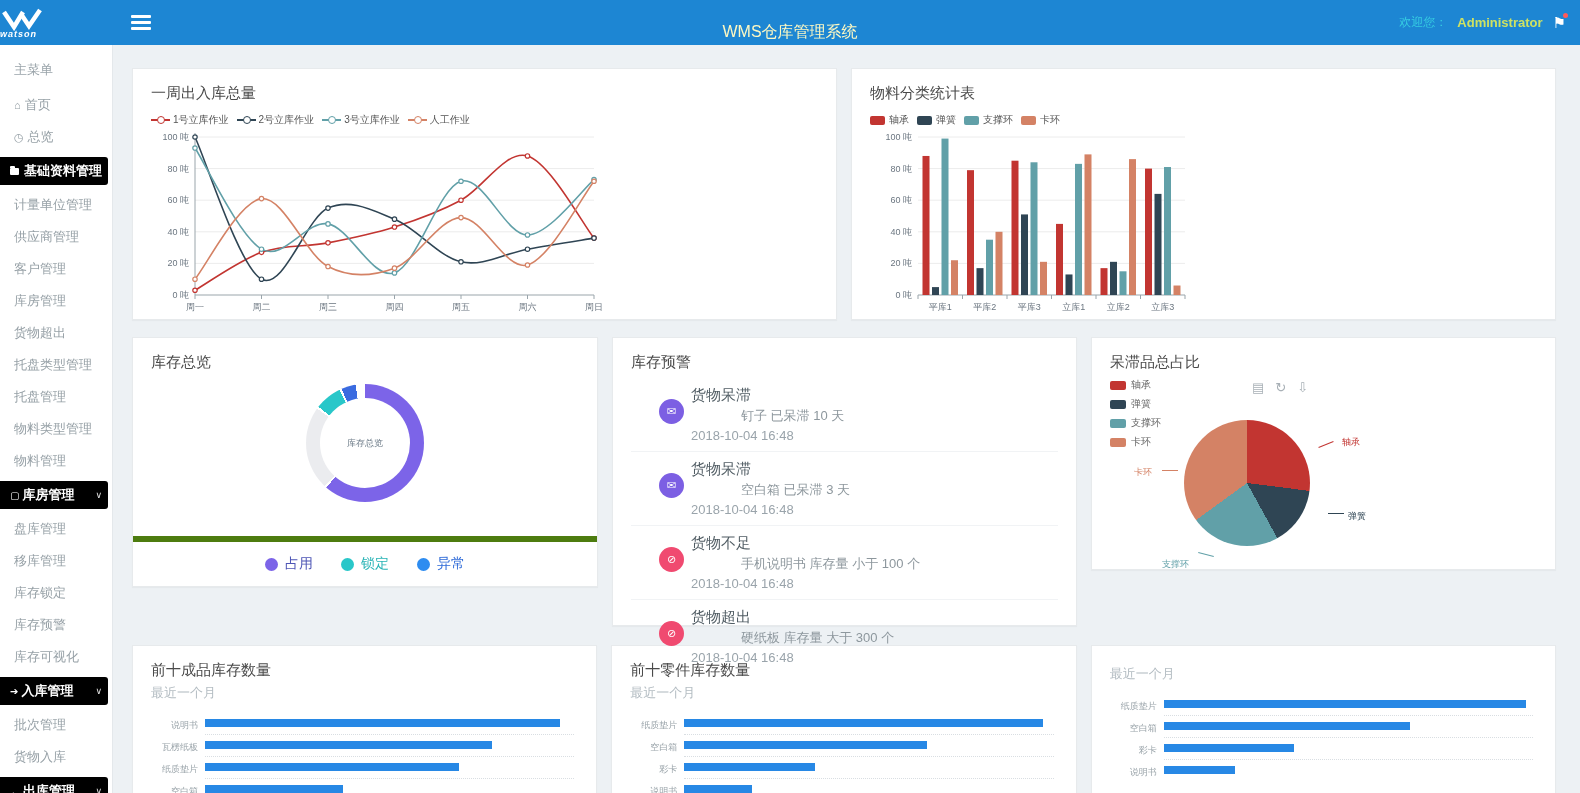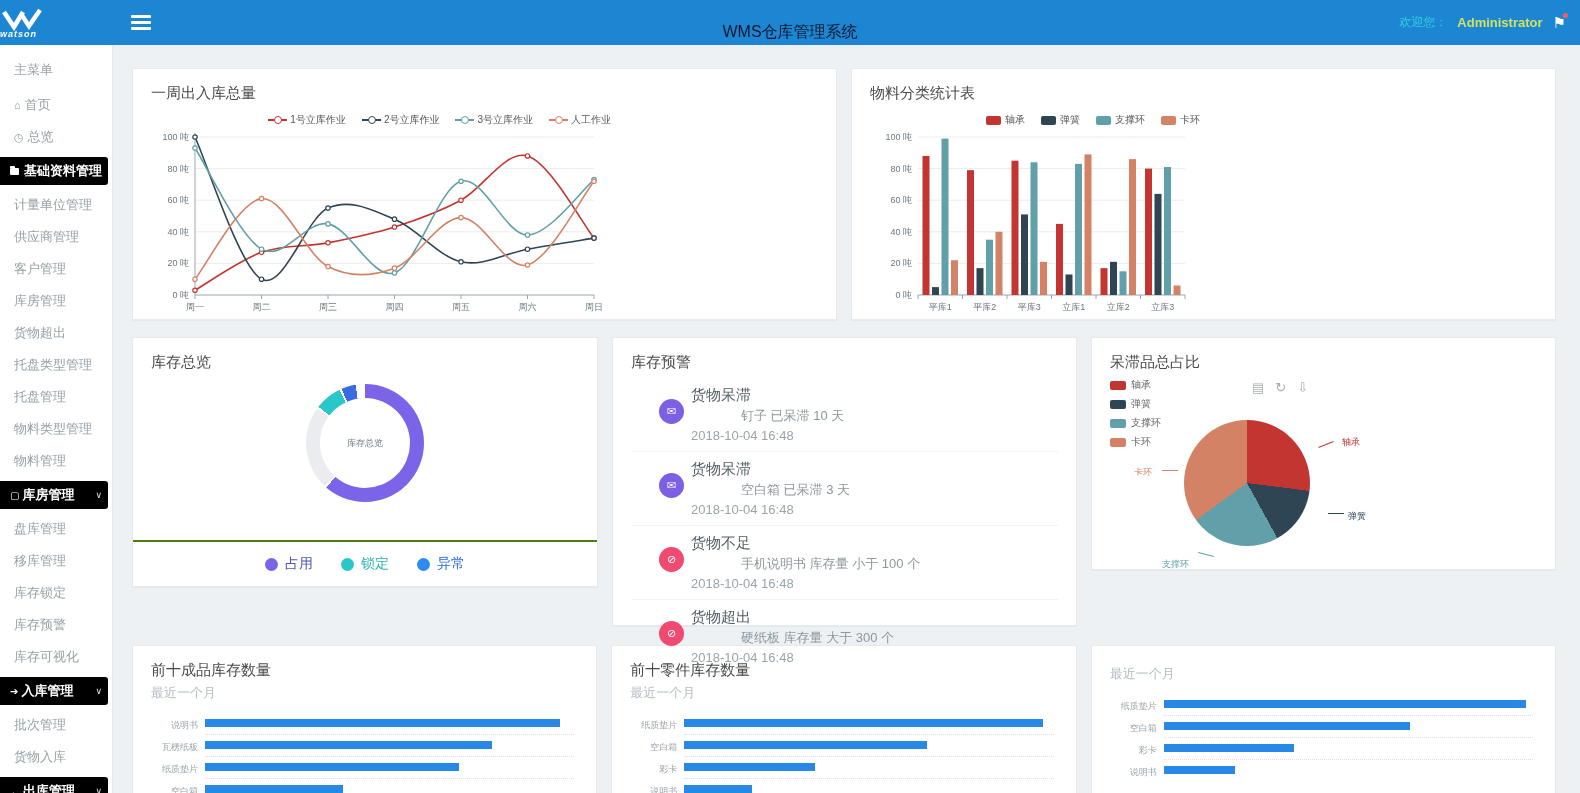--- a/index.html
+++ b/index.html
@@ -6,21 +6,21 @@
   html,body{width:1580px;height:793px;overflow:hidden;background:#edf1f4;
     font-family:"Liberation Sans","DejaVu Sans",sans-serif;}
   
   .topbar{position:fixed;top:0;left:0;width:1580px;height:45px;background:#1d86d3;z-index:30;
     display:flex;align-items:center;}
   .logo-box{width:113px;height:45px;display:flex;flex-direction:column;align-items:flex-start;justify-content:center;}
   .logo-box svg{display:block;margin-bottom:-2px;}
   .logo-text{color:#fff;font-size:9px;font-weight:bold;font-style:italic;letter-spacing:1px;}
   .hamburger{margin-left:18px;cursor:pointer;width:20px;}
   .hamburger span{display:block;height:3px;background:#fff;margin:3px 0;border-radius:1px;}
-  .top-title{position:absolute;left:50%;transform:translateX(-50%);color:#0f172a;font-size:16px;margin-top:20px;}
+  .top-title{position:absolute;left:50%;transform:translateX(-50%);color:#fef9c3;font-size:16px;margin-top:20px;}
   .top-right{position:absolute;right:14px;display:flex;align-items:center;gap:10px;}
   .welcome{color:#35cde2;font-size:12px;}
   .admin{color:#cfe262;font-size:13px;font-weight:bold;cursor:pointer;}
   .flag{color:#fff;font-size:15px;position:relative;cursor:pointer;}
   .flag::after{content:"";position:absolute;right:-2px;top:-1px;width:5px;height:5px;border-radius:50%;background:#ff5a5a;}
   
   .sidebar{position:fixed;top:45px;left:0;width:113px;height:748px;background:#fff;
     border-right:1px solid #e4e8eb;z-index:20;padding-top:8px;overflow:hidden;}
   .side-caption{color:#9aa4aa;font-size:13px;padding:8px 14px 10px;}
   .side-item{color:#97a1a7;font-size:13px;padding:7px 8px 7px 14px;cursor:pointer;white-space:nowrap;}
@@ -33,36 +33,36 @@
   .css-folder::before{content:"";position:absolute;top:-2px;left:0;width:5px;height:2px;background:#fff;border-radius:1px 1px 0 0;}
   
   .main{margin-left:113px;padding:23px 24px 0 19px;margin-top:45px;}
   .card{background:#fff;border:1px solid #e7eaec;box-shadow:0 1px 1px rgba(0,0,0,.03);}
   .row{display:flex;gap:14px;align-items:flex-start;}
   .card-title{font-size:15px;color:#4a4a4a;}
   .card-sub{font-size:13px;color:#b3bcc2;margin-top:4px;}
   .card-pad{padding:15px 18px;}
   
   .card-weekly,.card-material{flex:1;height:252px;}
-  .legend-row{display:flex;justify-content:flex-end;gap:16px;margin-top:10px;align-items:center;}
+  .legend-row{display:flex;justify-content:flex-start;gap:8px;margin-top:10px;align-items:center;}
   .lg-line{display:flex;align-items:center;gap:3px;cursor:pointer;}
   .lg-line .mark{width:19px;height:2px;position:relative;}
   .lg-line .mark::after{content:"";position:absolute;left:6px;top:-3px;width:6px;height:6px;border-radius:50%;
     background:#fff;border:1.5px solid;border-color:inherit;}
   .lg-line .txt,.lg-rect .txt{font-size:10px;color:#555;}
   .lg-rect{display:flex;align-items:center;gap:4px;cursor:pointer;}
   .lg-rect .mark{width:15px;height:9px;border-radius:2px;}
   
   .rows2{margin-top:17px;}
   .card-overview{width:466px;height:250px;position:relative;}
   .donut{width:118px;height:118px;border-radius:50%;position:relative;margin:12px auto 0;}
   .donut::after{content:"";position:absolute;inset:14px;background:#fff;border-radius:50%;}
   .donut-center{position:absolute;left:0;top:0;right:0;bottom:0;display:flex;align-items:center;justify-content:center;
     z-index:2;font-size:9px;color:#6b7a87;}
-  .ov-footer{position:absolute;left:0;right:0;bottom:0;border-top:2px solid #4d7c0f;padding:13px 0;
+  .ov-footer{position:absolute;left:0;right:0;bottom:0;border-top:6px solid #4d7c0f;padding:13px 0;
     display:flex;justify-content:center;gap:28px;}
   .ov-lg{display:flex;align-items:center;gap:7px;font-size:14px;cursor:pointer;}
   .ov-lg .dot{width:13px;height:13px;border-radius:50%;}
   .card-alerts{width:465px;height:289px;}
   .alerts-body{margin-top:6px;}
   .alert-item{position:relative;padding:8px 16px 8px 60px;border-bottom:1px solid #f1f3f5;}
   .alert-item:last-child{border-bottom:none;}
   .a-icon{position:absolute;left:28px;top:21px;width:25px;height:25px;border-radius:50%;color:#fff;
     display:flex;align-items:center;justify-content:center;font-size:11px;}
   .a-title{font-size:15px;color:#515d64;}

